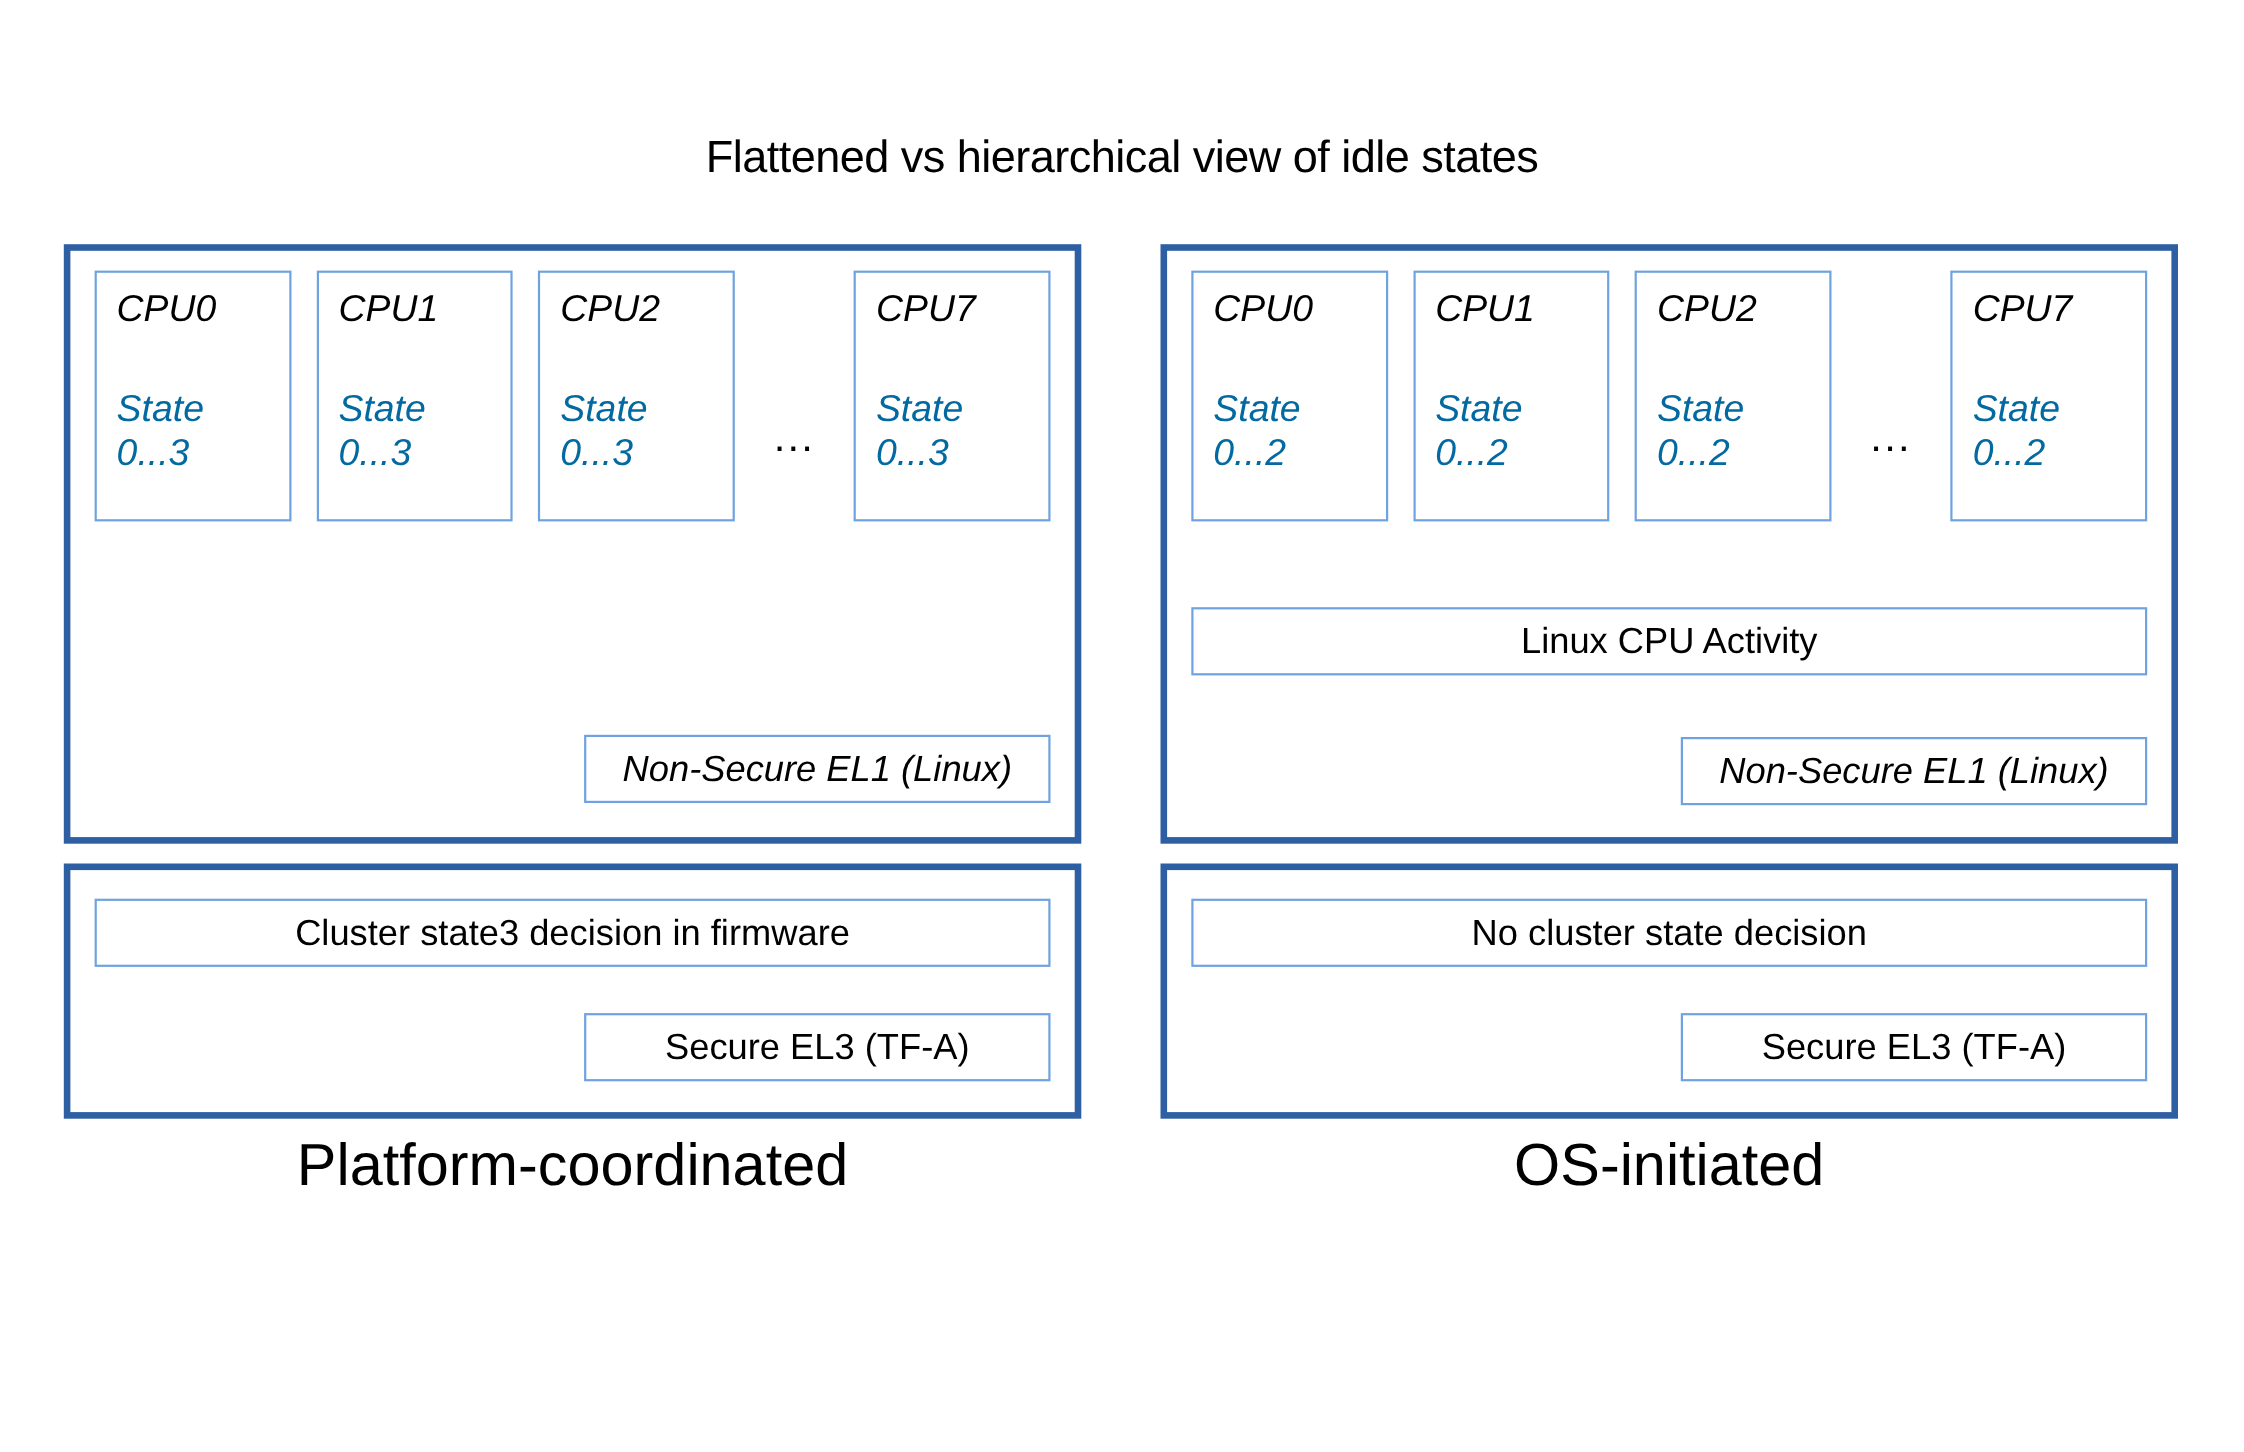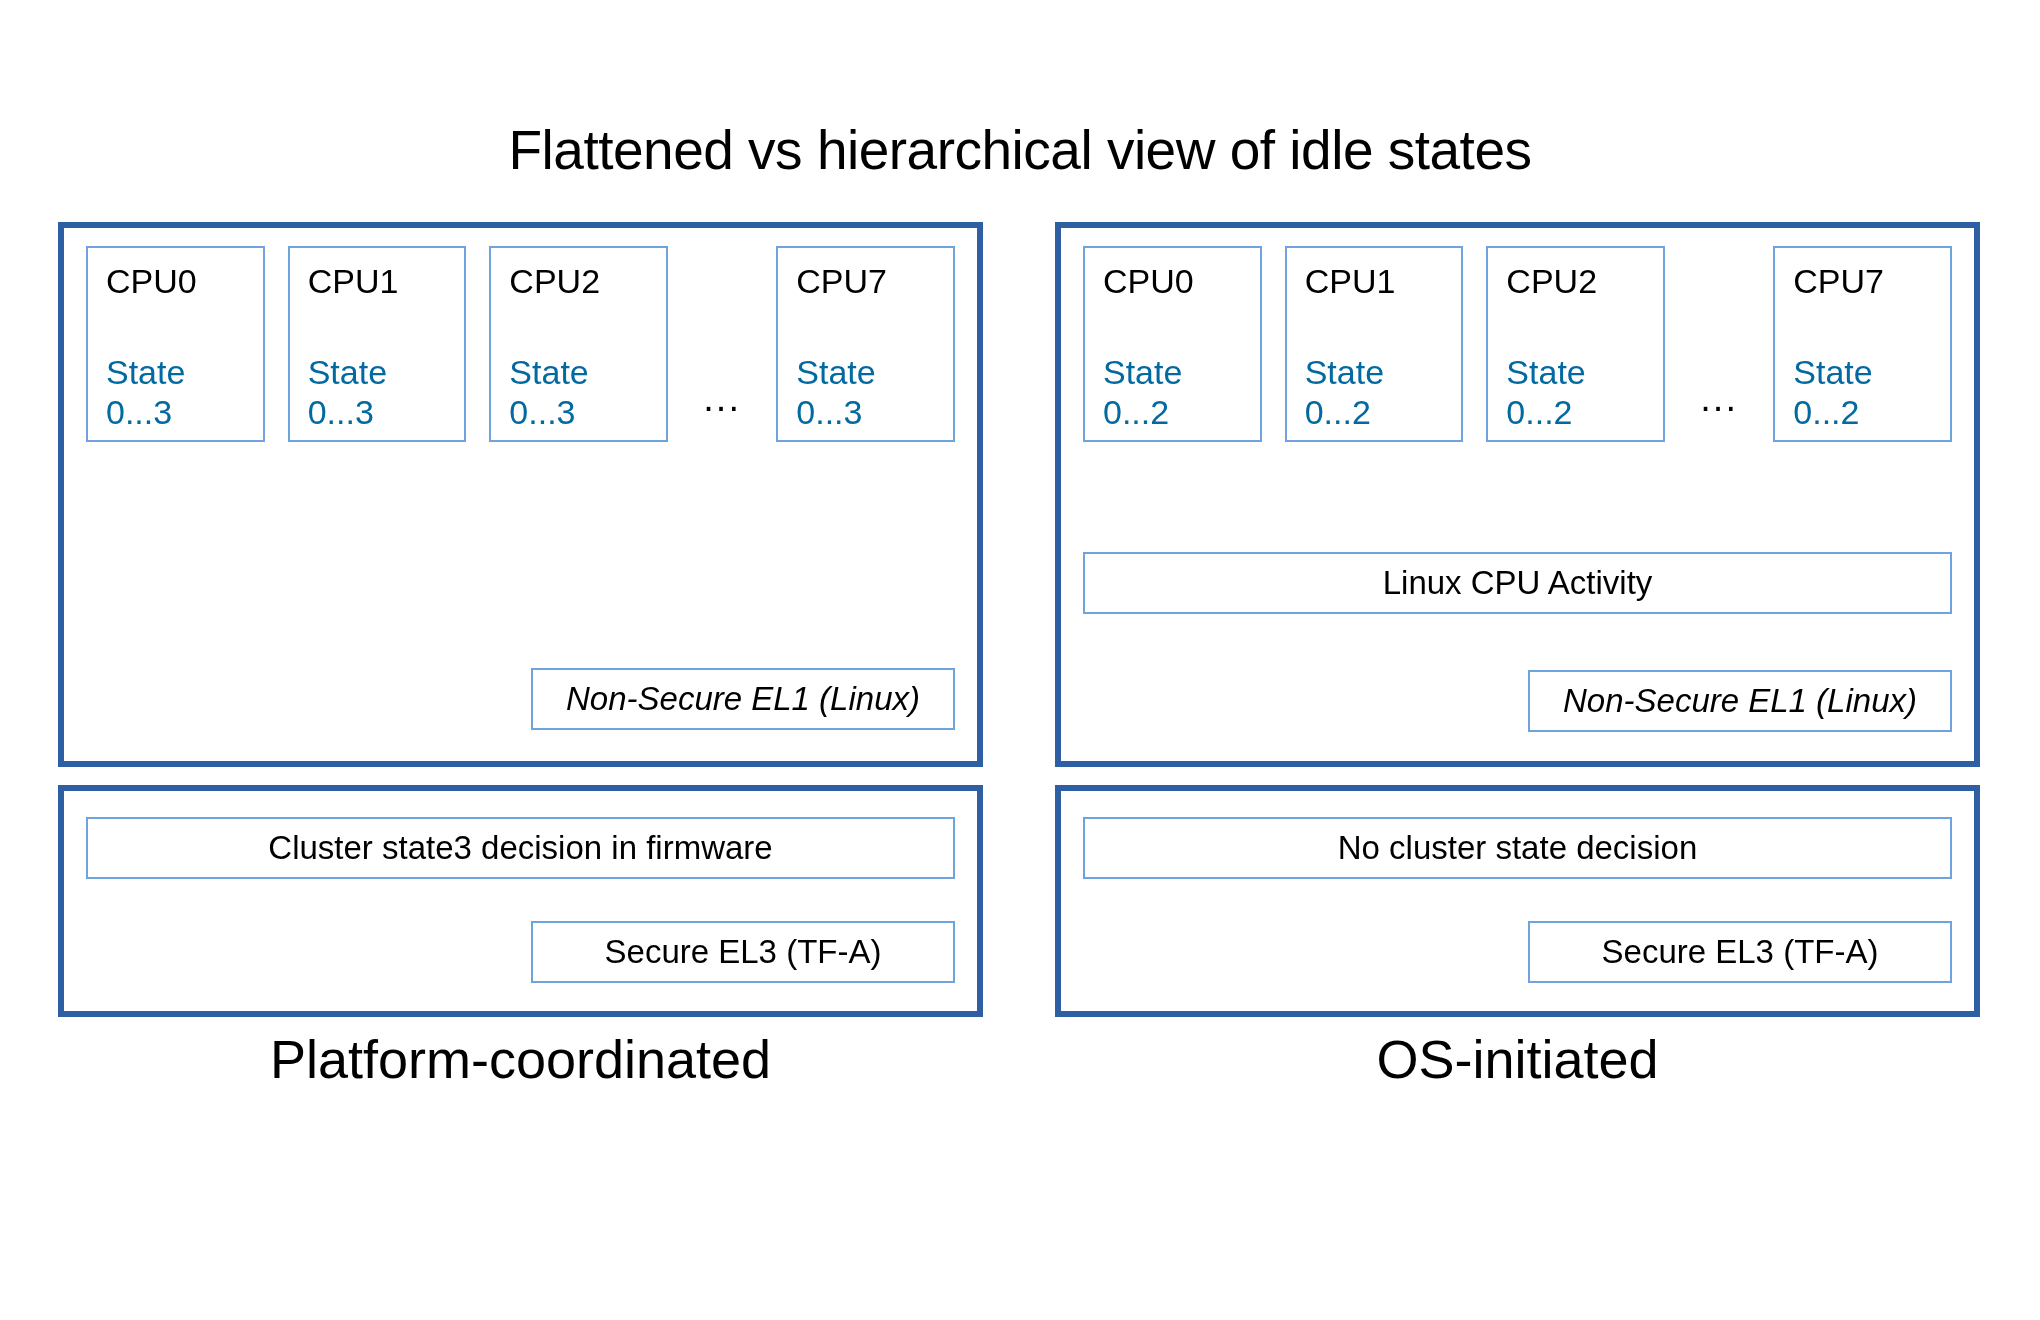--- a/index.html
+++ b/index.html
@@ -22,21 +22,21 @@
     height: 1320px;
   }
 
   
   .slide-title {
     position: absolute;
     left: 0;
     top: 120px;
     width: 2040px;
     text-align: center;
-    font-size: 55px;
+    font-size: 41px;
     line-height: 1.1;
     font-weight: 400;
     color: #000000;
     letter-spacing: -0.5px;
   }
 
   
   .column {
     position: absolute;
     top: 222px;
@@ -62,25 +62,26 @@
     left: 22px;
     top: 18px;
     right: 22px;
     height: 196px;
     display: flex;
     align-items: flex-start;
   }
   .cpu-box {
     box-sizing: border-box;
     width: 183px;
-    height: 196px;
+    height: 228px;
     border: 2px solid #6FA3DF;
     background: #ffffff;
     margin-right: 23px;
     padding: 16px 0 0 18px;
+    font-style: italic;
   }
   .cpu-box:last-child { margin-right: 0; }
   .cpu-name {
     font-size: 34px;
     line-height: 1.05;
     color: #000000;
   }
   .cpu-state {
     margin-top: 52px;
     font-size: 34px;

